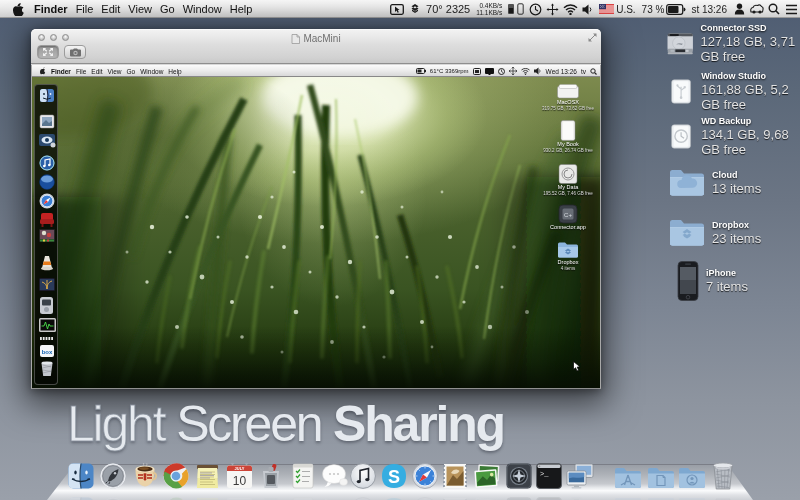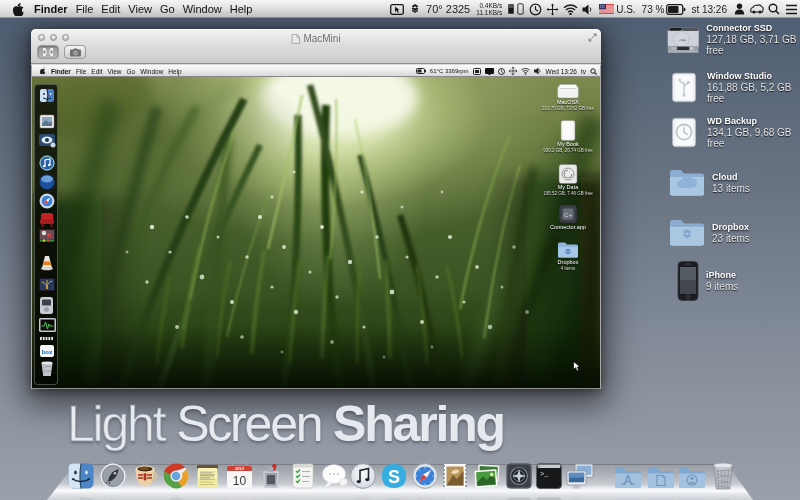--- a/index.html
+++ b/index.html
@@ -48,21 +48,21 @@
 
 
 .ricon { position:absolute; z-index:6; text-align:center; color:#fff; }
 .rlabel { font-size:5.5px; color:#fff; text-shadow:0 1px 1px rgba(0,0,0,.9); line-height:1.35; }
 .rsub { font-size:4.5px; color:#ddd; text-shadow:0 1px 1px rgba(0,0,0,.9); }
 
 
 .dicon { position:absolute; display:flex; align-items:center; z-index:3; }
 .dlabel { margin-left:7px; }
 .dlabel .name { font-size:9px; font-weight:bold; color:#fff; text-shadow:0 1px 2px rgba(0,0,0,.9); }
-.dlabel .sub { font-size:10px; color:#e3e3e3; text-shadow:0 1px 1px rgba(0,0,0,.8); margin-top:1px; }
+.dlabel .sub { font-size:13px; color:#e3e3e3; text-shadow:0 1px 1px rgba(0,0,0,.8); margin-top:1px; }
 
 
 #bigtext { position:absolute; left:28px; top:395px; font-size:50px; letter-spacing:-2.2px; color:#e6eaef;
   text-shadow:0 2px 3px rgba(40,45,55,0.45); white-space:nowrap; z-index:2; }
 #bigtext .w1 { font-weight:400;margin-left:39px; -webkit-text-stroke:1px rgba(136,144,156,0.85); }
 #bigtext .w2 { font-weight:400; }
 #bigtext .w3 { font-weight:700;text-align:center; }
 
 
 #dockshelf { position:absolute; left:0; top:464px; width:800px; height:36px; z-index:4;
@@ -662,21 +662,21 @@
     <svg width="22" height="40" viewBox="0 0 22 40">
       <rect x="1" y="0.5" width="20" height="39" rx="4" fill="#1a1c20"></rect>
       <rect x="1" y="0.5" width="20" height="39" rx="4" fill="none" stroke="#3a3e44" stroke-width="0.8"></rect>
       <rect x="3" y="6" width="16" height="27" fill="#42474e"></rect>
       <rect x="3" y="6" width="16" height="13" fill="#555b63"></rect>
       <circle cx="11" cy="36.2" r="1.8" fill="none" stroke="#4a4e54" stroke-width="0.7"></circle>
       <rect x="8" y="2.5" width="6" height="1.2" rx="0.6" fill="#3a3e44"></rect>
     </svg>
     <div class="dlabel">
         <div class="name">iPhone</div>
-        <div class="sub">9 items</div>
+        <div class="sub">7 items</div>
       </div>
   </div>
 
   <div id="bigtext"><span class="w1">Light</span> <span class="w2">Screen</span> <span class="w3">Sharing</span></div>
 
   <div id="dockshelf"></div>
   <div id="dockicons">
 
     <div class="dkicon" style="left:68px;top:463px;"><svg width="26" height="26" viewBox="0 0 26 26">
       <rect x="0.5" y="0.5" width="25" height="25" rx="5" fill="#4c86c6"></rect>

